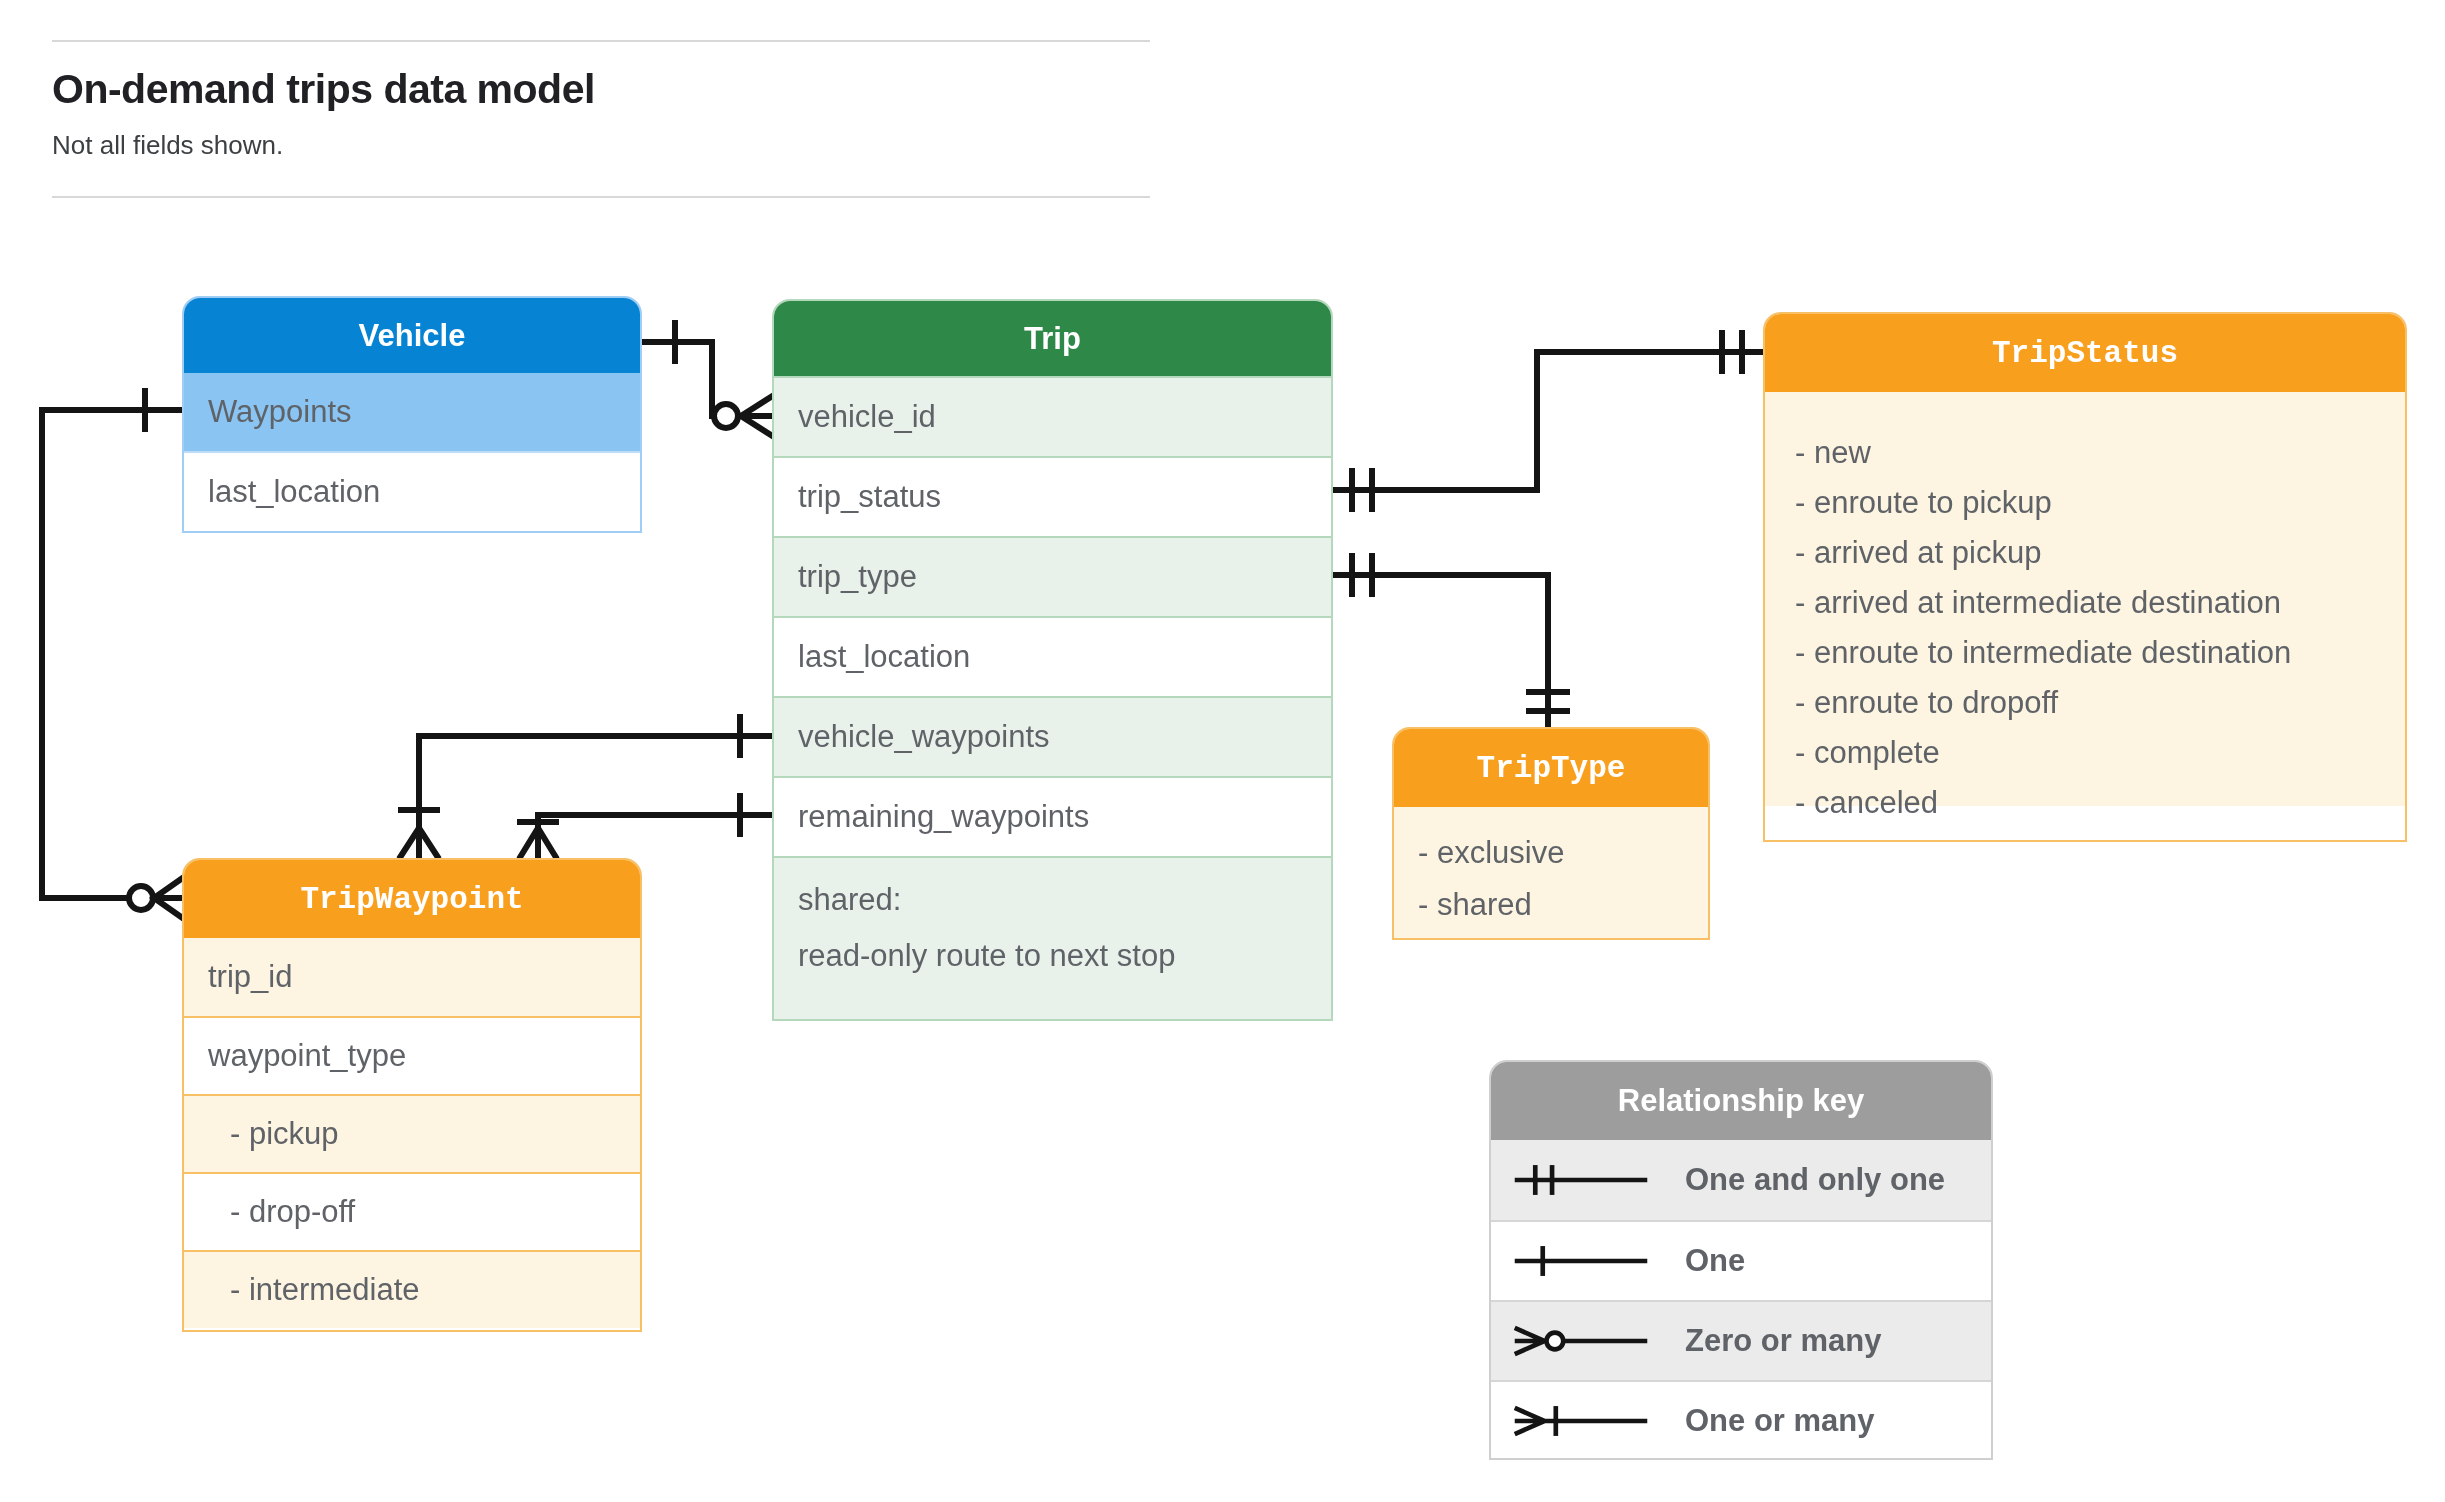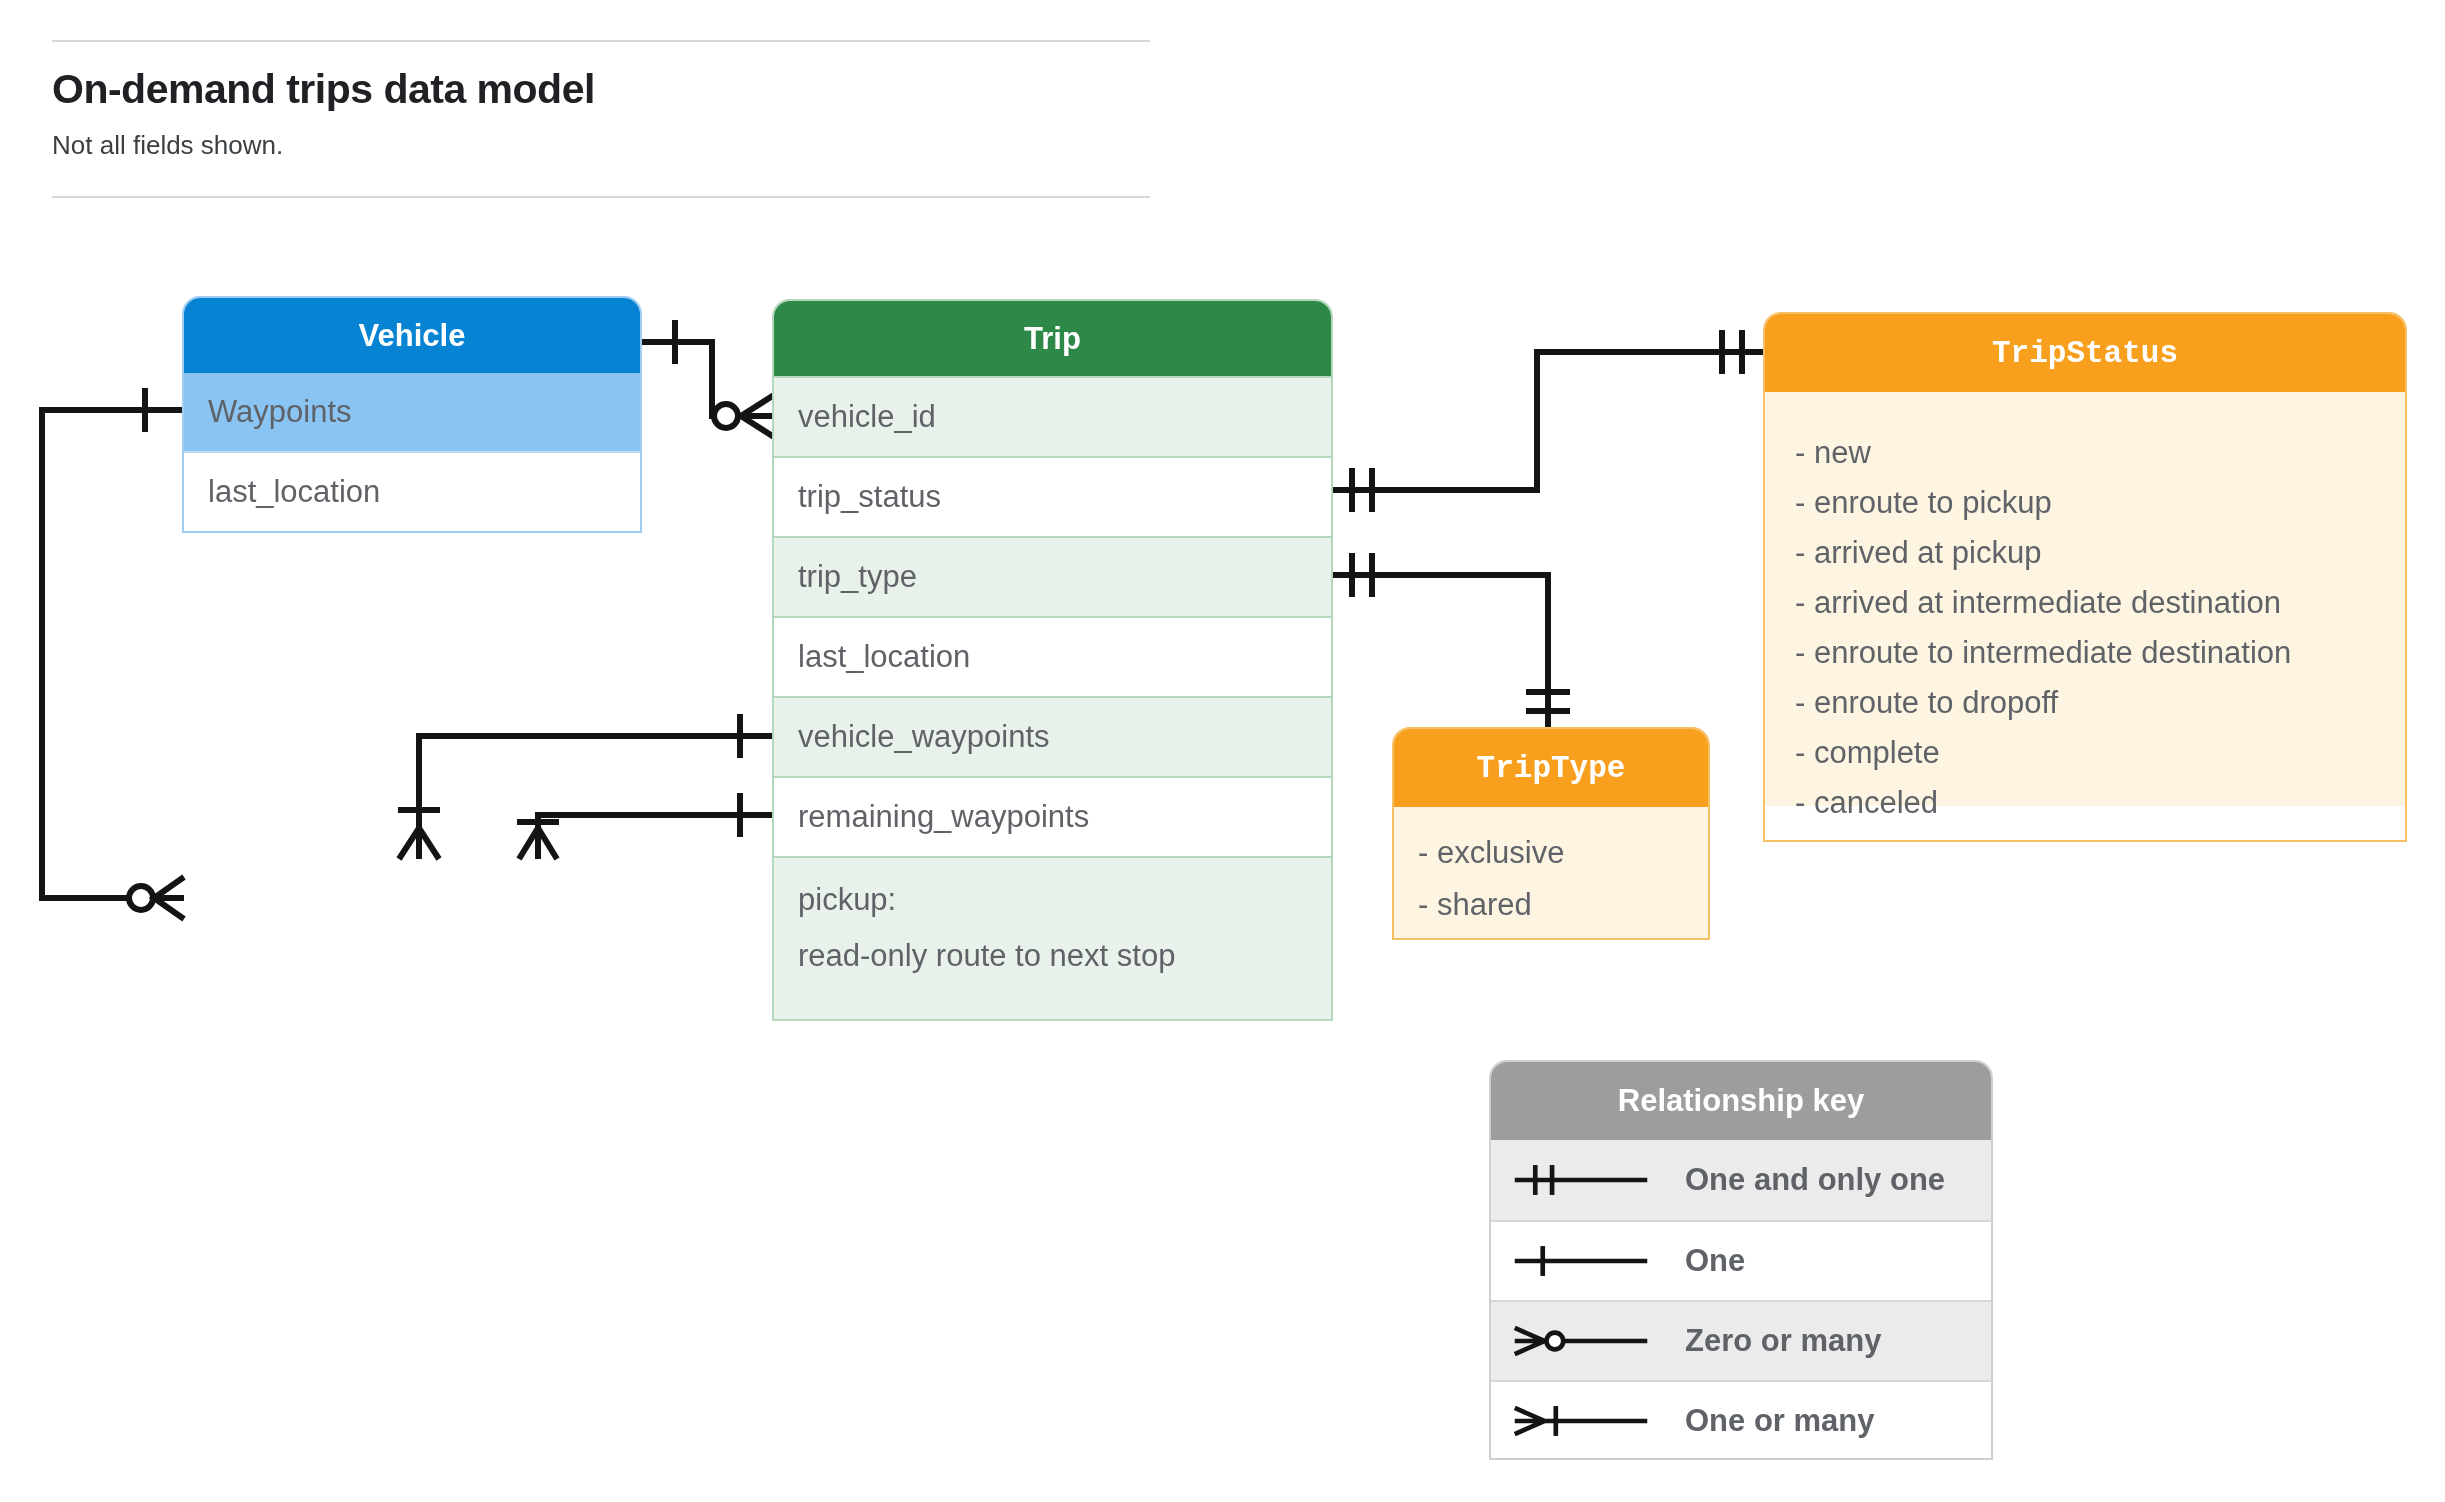--- a/index.html
+++ b/index.html
@@ -136,21 +136,21 @@
 
   <div class="card trip">
     <div class="hd">Trip</div>
     <div class="row g">vehicle_id</div>
     <div class="row">trip_status</div>
     <div class="row g">trip_type</div>
     <div class="row">last_location</div>
     <div class="row g">vehicle_waypoints</div>
     <div class="row">remaining_waypoints</div>
     <div class="row route">
-      <span>pickup:</span>
+      <span>shared:</span>
       <span>read-only route to next stop</span>
     </div>
   </div>
 
   <div class="card orange-card tripstatus">
     <div class="hd">TripStatus</div>
     <div class="body">
       <div>- new</div>
       <div>- enroute to pickup</div>
       <div>- arrived at pickup</div>
@@ -163,20 +163,28 @@
   </div>
 
   <div class="card orange-card triptype">
     <div class="hd">TripType</div>
     <div class="body">
       <div>- exclusive</div>
       <div>- shared</div>
     </div>
   </div>
 
+  <div class="card orange-card tripwaypoint">
+    <div class="hd">TripWaypoint</div>
+    <div class="row c">trip_id</div>
+    <div class="row">waypoint_type</div>
+    <div class="row c indent">- pickup</div>
+    <div class="row indent">- drop-off</div>
+    <div class="row c indent">- intermediate</div>
+  </div>
 
   <div class="card legend">
     <div class="hd">Relationship key</div>
     <div class="row alt">
       <svg class="sym" width="140" height="44" viewBox="0 0 150 44">
         <path d="M4 22 H146"></path>
           <path d="M26 6 V38"></path>
           <path d="M44 6 V38"></path>
       </svg>
       <span class="lbl">One and only one</span>

